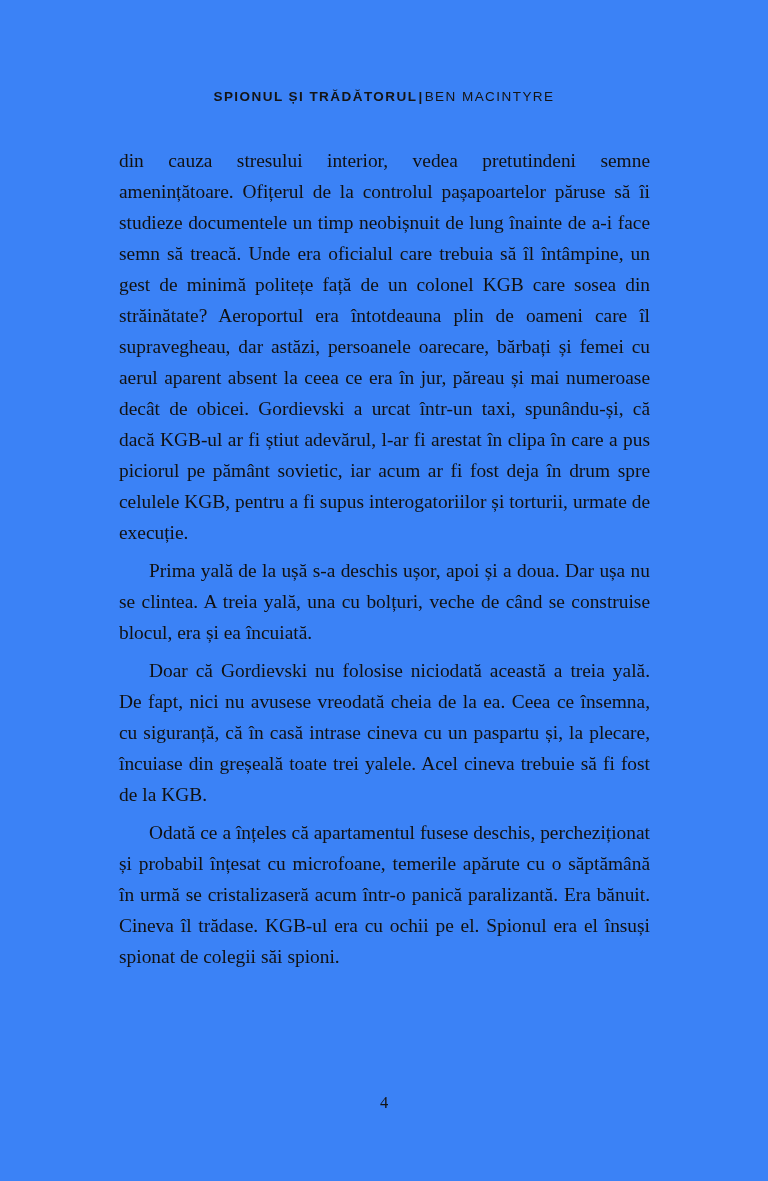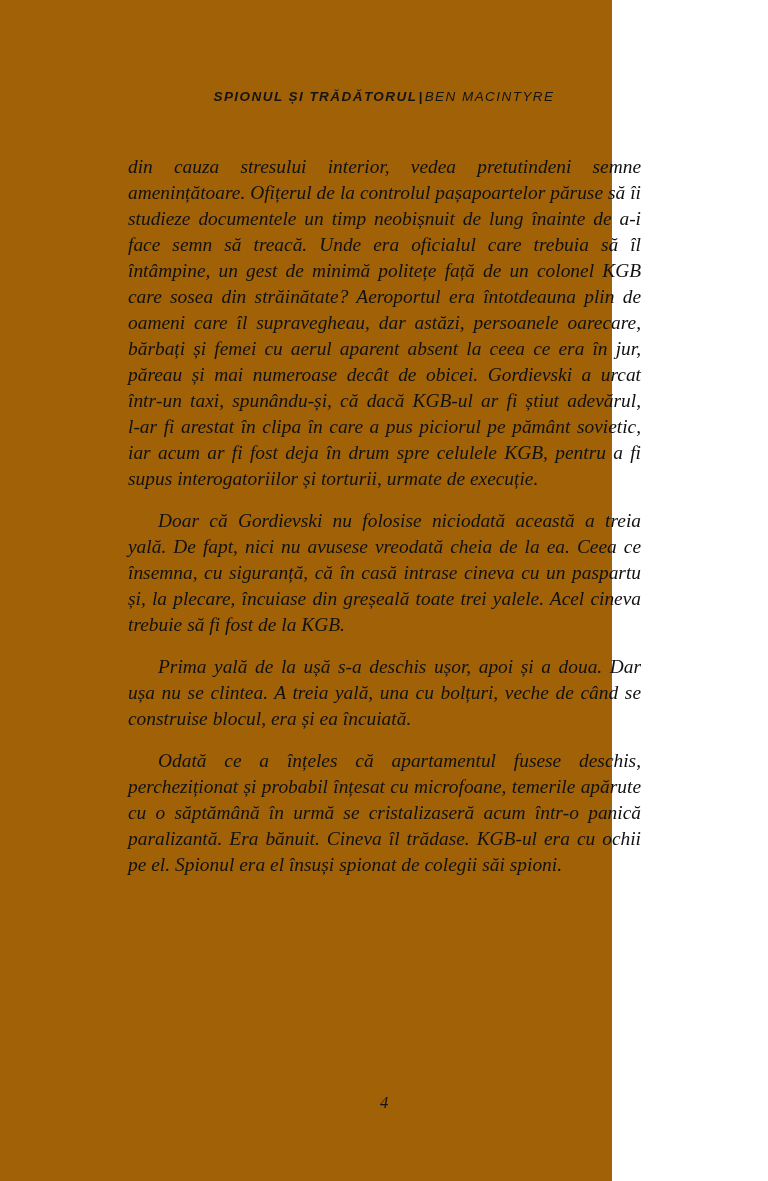--- a/index.html
+++ b/index.html
@@ -15,24 +15,23 @@
     overflow: hidden;
     font-family: "Liberation Serif", "DejaVu Serif", serif;
     color: #111111;
     -webkit-font-smoothing: antialiased;
   }
 
   .page {
     position: absolute;
     left: 0;
     top: 0;
-    width: 612px;
+    width: 768px;
     height: 1181px;
-    background: #a16207;
-    font-style: italic;
+    background: #3b82f6;
   }
 
   
   .running-head {
     position: absolute;
     left: 112px;
     top: 88px;
     width: 544px;
     text-align: center;
     font-family: "Liberation Sans", "DejaVu Sans", sans-serif;
@@ -56,23 +55,23 @@
   }
 
   
   .textblock {
     position: absolute;
     left: 112px;
     top: 138px;
     width: 545px;
   }
   .para {
-    margin: 16px;
+    margin: 7px;
     font-size: 19.4px;
-    line-height: 26px;
+    line-height: 31px;
     text-align: justify;
     text-justify: inter-word;
     text-indent: 30px;
     hyphens: manual;
     -webkit-hyphens: manual;
     word-spacing: 0.1px;
   }
   .para.first {
     text-indent: 0;
   }
@@ -96,20 +95,20 @@
 <body>
 
 <div class="page">
 
   <div class="running-head">
     <span class="rh-title">SPIONUL ȘI TRĂDĂTORUL</span><span class="rh-sep">|</span><span class="rh-author">BEN MACINTYRE</span>
   </div>
 
   <div class="textblock">
     <p class="para first">din cauza stresului interior, vedea pretutindeni semne amenințătoare. Ofițerul de la controlul pașapoartelor păruse să îi studieze documentele un timp neobișnuit de lung înainte de a‑i face semn să treacă. Unde era oficialul care trebuia să îl întâmpine, un gest de minimă politețe față de un colonel KGB care sosea din străinătate? Aeroportul era întotdeauna plin de oameni care îl supravegheau, dar astăzi, persoanele oarecare, bărbați și femei cu aerul aparent absent la ceea ce era în jur, păreau și mai numeroase decât de obicei. Gordievski a urcat într‑un taxi, spunându‑și, că dacă KGB‑ul ar fi știut adevărul, l‑ar fi arestat în clipa în care a pus piciorul pe pământ sovietic, iar acum ar fi fost deja în drum spre celulele KGB, pentru a fi supus interogatoriilor și torturii, urmate de execuție.</p>
+    <p class="para">Prima yală de la ușă s‑a deschis ușor, apoi și a doua. Dar ușa nu se clintea. A treia yală, una cu bolțuri, veche de când se construise blocul, era și ea încuiată.</p>
     <p class="para">Doar că Gordievski nu folosise niciodată această a treia yală. De fapt, nici nu avusese vreodată cheia de la ea. Ceea ce însemna, cu siguranță, că în casă intrase cineva cu un paspartu și, la plecare, încuiase din greșeală toate trei yalele. Acel cineva trebuie să fi fost de la KGB.</p>
-    <p class="para">Prima yală de la ușă s‑a deschis ușor, apoi și a doua. Dar ușa nu se clintea. A treia yală, una cu bolțuri, veche de când se construise blocul, era și ea încuiată.</p>
     <p class="para">Odată ce a înțeles că apartamentul fusese deschis, percheziționat și probabil înțesat cu microfoane, temerile apărute cu o săptămână în urmă se cristalizaseră acum într‑o panică paralizantă. Era bănuit. Cineva îl trădase. KGB‑ul era cu ochii pe el. Spionul era el însuși spionat de colegii săi spioni.</p>
   </div>
 
   <div class="folio">4</div>
 
 </div>
 
 </body></html>

